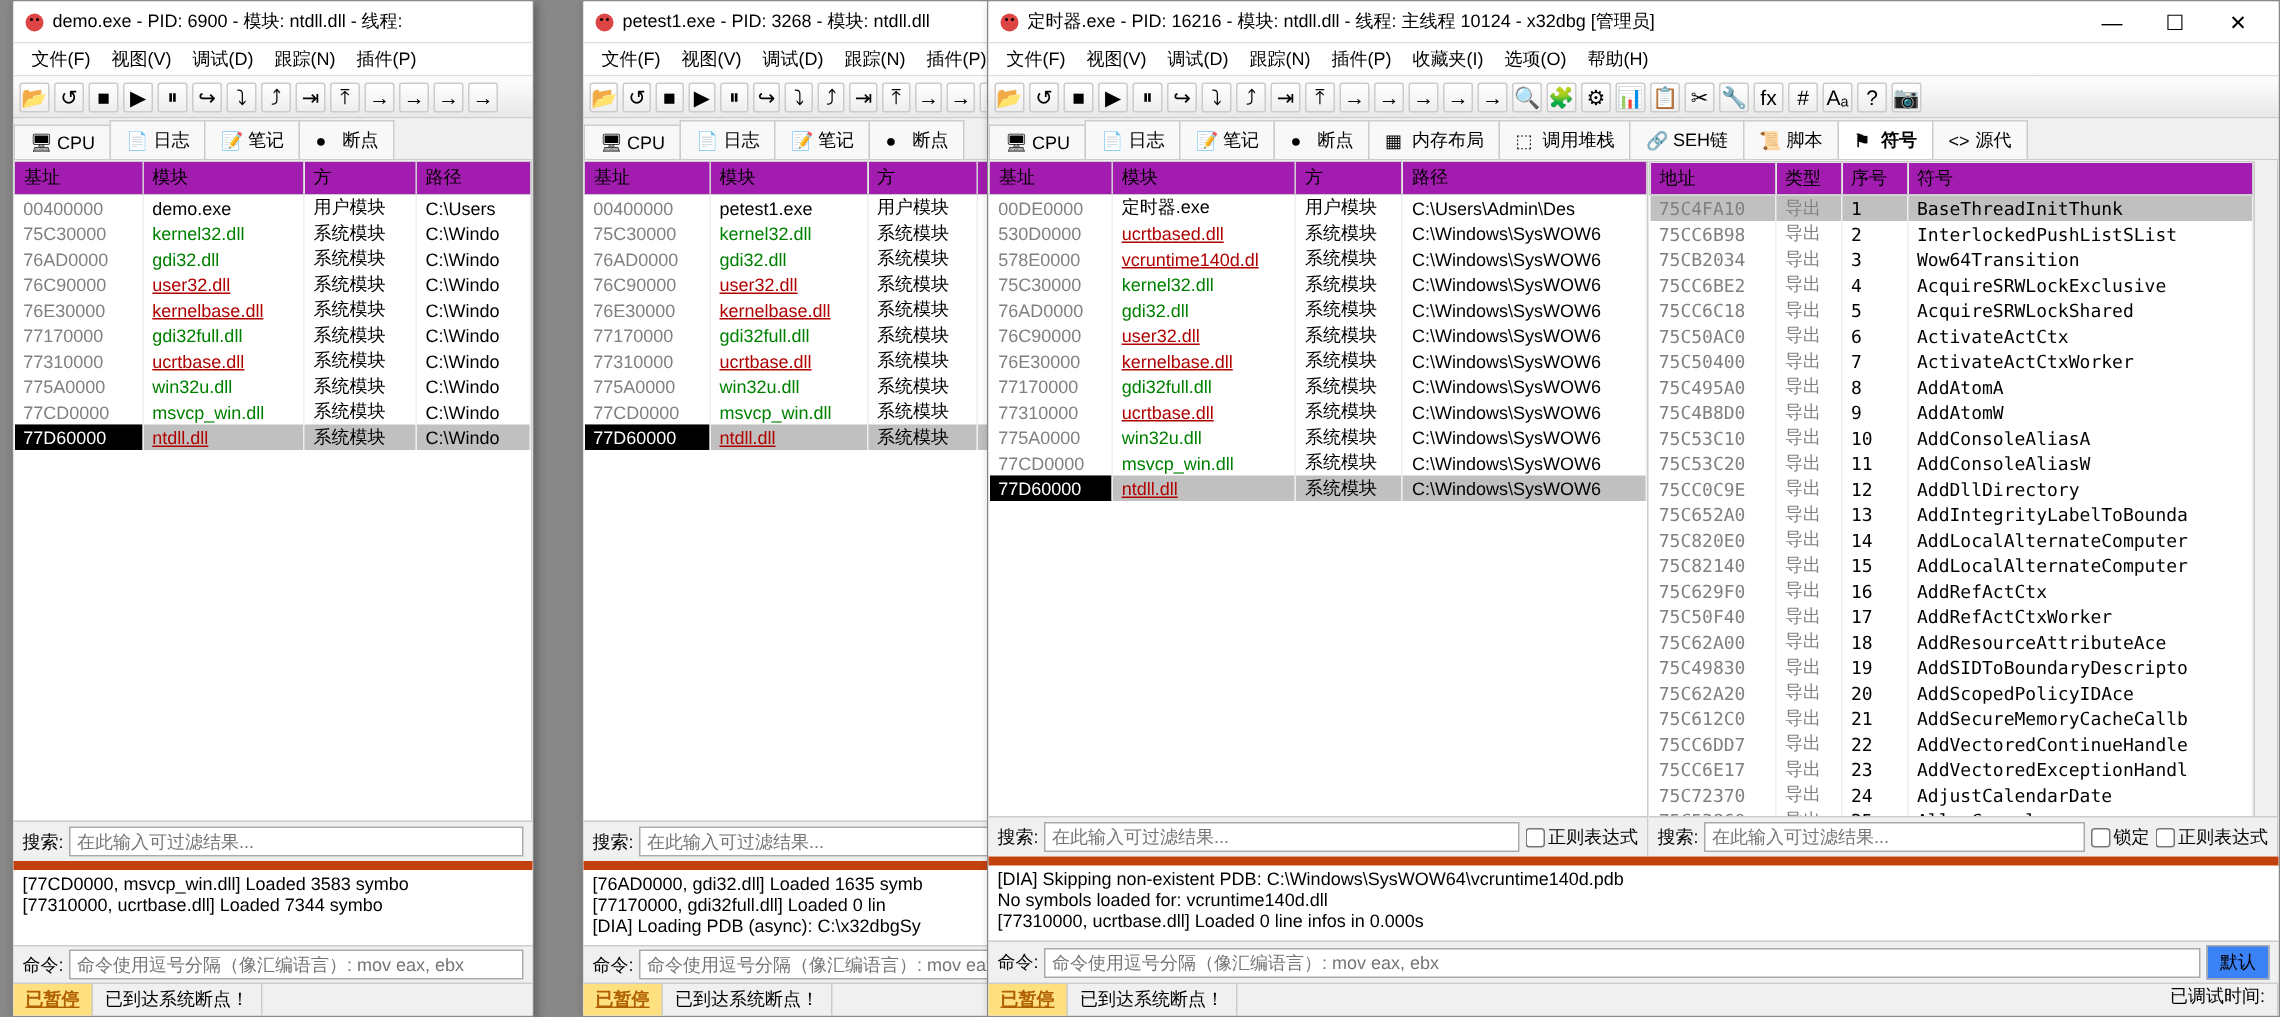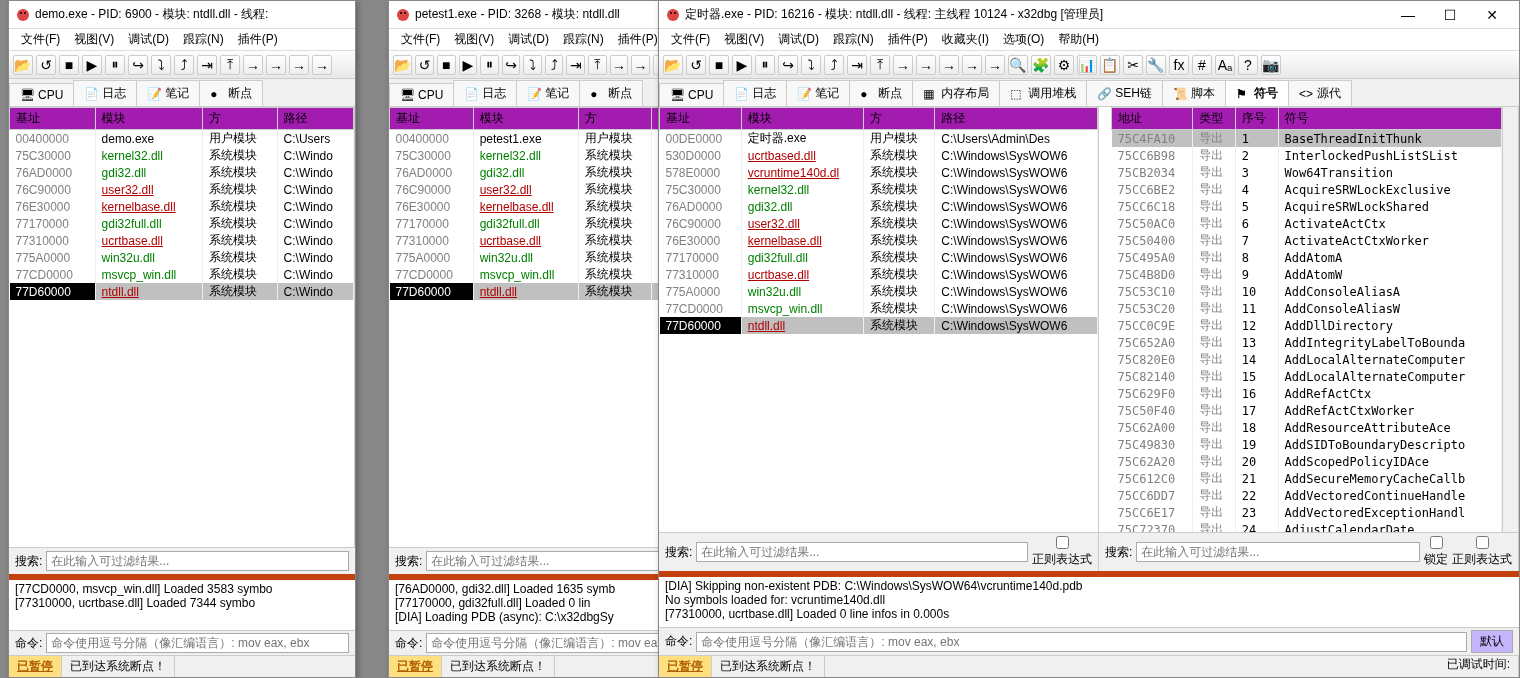--- a/index.html
+++ b/index.html
@@ -27,21 +27,21 @@
 .grid th { background:#a21caf; border:1px solid #ccc; padding:2px 6px; text-align:left; font-weight:normal; position:sticky; top:0; }
 .grid td { border-right:1px solid #eee; padding:0 6px; white-space:nowrap; }
 .grid tr.sel { background:#c0c0c0; }
 .grid tr.user td.mod { color:#000; }
 .grid tr.sys td.mod { color:#b00000;text-decoration:underline; }
 .grid tr.sys2 td.mod { color:#008000; }
 .grid td.addr { color:#808080; }
 .grid td.addr.cur { background:#000; color:#fff; }
 .searchrow { display:flex; align-items:center; padding:3px 6px; gap:4px; border-top:1px solid #ccc; background:#f0f0f0; }
 .searchrow input[type=text] { flex:1; padding:2px 4px; border:1px solid #aaa; }
-.searchrow label { white-space:nowrap; display:flex; align-items:center; gap:2px;flex-direction:column; }
+.searchrow label { white-space:nowrap; display:flex; align-items:center; gap:2px; }
 .logarea { height:56px; overflow:auto; font-family:Consolas,monospace; font-size:12px; padding:2px 6px; border-top:6px solid #c2410c; background:#fff; }
 .cmdrow { display:flex; align-items:center; padding:2px 6px; gap:4px; border-top:1px solid #ccc; background:#f0f0f0; }
 .cmdrow input { flex:1; padding:2px 4px; border:1px solid #aaa; }
 .statusbar { height:22px; background:#f0f0f0; border-top:1px solid #ccc; display:flex; align-items:center; }
 .statuscell { padding:0 8px; border-right:1px solid #ccc; height:100%; display:flex; align-items:center; }
 .statuscell.paused { background:#ffe080; color:#b06000; font-weight:bold;text-decoration:underline; }
 .statuscell.r { margin-left:auto;flex-direction:column; }
 .symgrid td { font-family:Consolas,monospace; }
 .symgrid td.exp { color:#808080; }
 .scrollstub { width:16px; background:#f0f0f0; border-left:1px solid #ccc; }
@@ -526,21 +526,21 @@
         <span>搜索:</span>
         <input type="text" placeholder="在此输入可过滤结果..." style="">
         <label>
               <input type="checkbox" style=""> 
               <span>正则表达式</span>
             </label>
       </div>
     </div>
     <div class="panel symgrid">
       <div class="grid" style="display:flex;">
-        <table id="sg3" style="flex:1;margin-left:12px;">
+        <table id="sg3" style="flex:1;">
               <tbody>
                 <tr>
                   <th>地址</th>
                   <th>类型</th>
                   <th>序号</th>
                   <th>符号</th>
                 </tr>
                 <tr class="sel">
                   <td class="addr">75C4FA10</td>
                   <td class="exp">导出</td>
@@ -710,21 +710,21 @@
     </div>
   </div>
   <div class="logarea" id="log3">
         <div>[DIA] Skipping non-existent PDB: C:\Windows\SysWOW64\vcruntime140d.pdb</div>
         <div>No symbols loaded for: vcruntime140d.dll</div>
         <div>[77310000, ucrtbase.dll] Loaded 0 line infos in 0.000s</div>
       </div>
   <div class="cmdrow">
     <span>命令:</span>
     <input type="text" placeholder="命令使用逗号分隔（像汇编语言）: mov eax, ebx" style="">
-    <span style="border:1px solid #aaa;padding:2px 8px;background:#c4b5fd;">默认</span>
+    <span style="border:1px solid #aaa;padding:2px 8px;background:#3b82f6;">默认</span>
   </div>
   <div class="statusbar">
     <div class="statuscell paused">已暂停</div>
     <div class="statuscell">已到达系统断点！</div>
     <div class="statuscell r">
       <span>已调试时间:</span>&nbsp;<span>0:09:17:28</span>
     </div>
   </div>
 </div>
 

